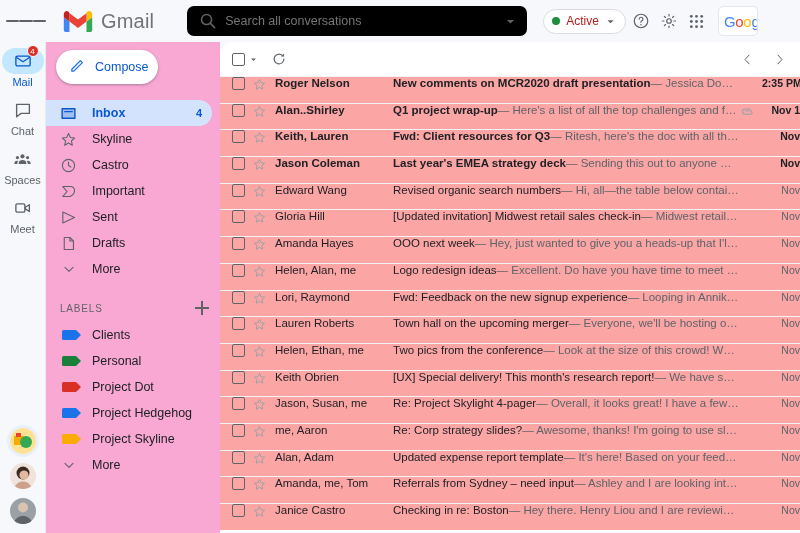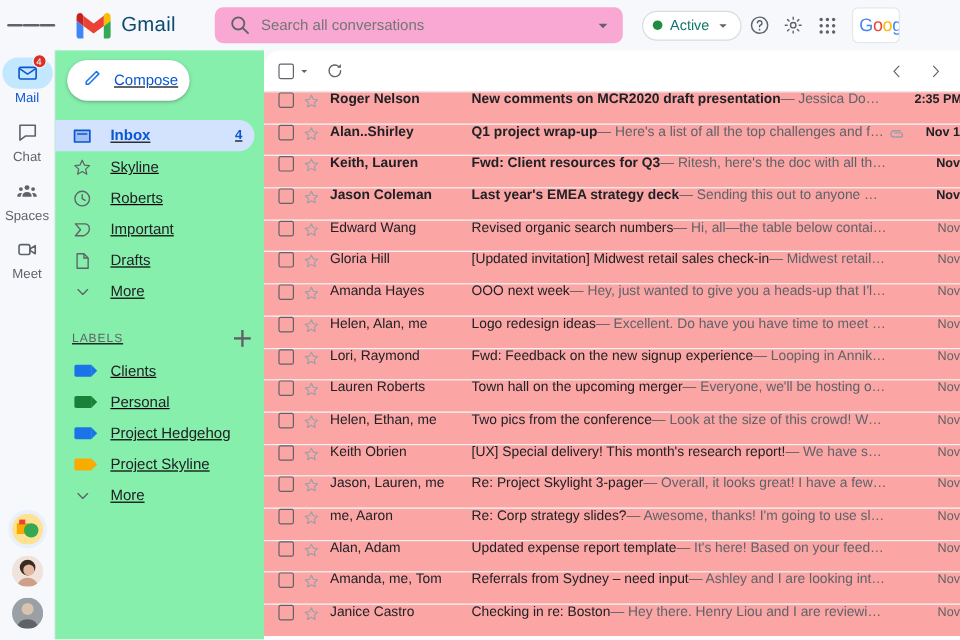--- a/index.html
+++ b/index.html
@@ -11,35 +11,35 @@
   }
   .app { position: relative; width: 800px; height: 533px; display: flex; flex-direction: column; }
 
   
   .topbar { height: 42px; display: flex; align-items: center; flex: 0 0 42px; background: #f6f8fc; }
   .hamburger { width: 40px; height: 40px; margin-left: 6px; display: flex; align-items: center;
                justify-content: center; border-radius: 50%; cursor: pointer; }
   .hamburger span { display: block; width: 17px; height: 1.6px; background: #5f6368; margin: 2.2px 0; border-radius: 1px; }
   .brand { display: flex; align-items: center; margin-left: 17px; gap: 8px; }
   .brand-logo { width: 30px; height: 23px; position: relative; }
-  .brand-name { font-size: 17px; color: #0c4a6e; letter-spacing: .2px; }
+  .brand-name { font-size: 20px; color: #737373; letter-spacing: .2px; }
 
   .searchwrap { margin-left: 33px; position: relative; width: 340px; height: 30px; }
-  .searchbar { width: 340px; height: 30px; background: #f9a8d4; border-radius: 7px;
+  .searchbar { width: 340px; height: 30px; background: #000000; border-radius: 7px;
                display: flex; align-items: center; padding: 0 8px; }
   .search-ico { width: 18px; height: 18px; margin: 0 8px 0 4px; flex: 0 0 18px; }
   .search-input { flex: 1; border: none; background: transparent; outline: none;
                   font-family: "Liberation Sans", sans-serif; font-size: 12.5px; color: #5f6368; }
   .search-caret { width: 18px; height: 18px; display: flex; align-items: center; justify-content: center; cursor: pointer; }
 
   .top-right { display: flex; align-items: center; gap: 2px; margin-left: 16px; }
   .chip-active { display: flex; align-items: center; gap: 6px; height: 25px; padding: 0 9px 0 8px;
                  border: 1px solid #dadce0; border-radius: 13px; background: #fff; cursor: pointer; }
   .dot-green { width: 8px; height: 8px; border-radius: 50%; background: #1e8e3e; }
-  .chip-active .lbl { font-size: 12px; color: #0f766e; }
+  .chip-active .lbl { font-size: 12px; color: #b91c1c; }
   .icon-btn { width: 26px; height: 26px; display: flex; align-items: center; justify-content: center;
               border-radius: 50%; cursor: pointer; }
   .google-chip { width: 40px; height: 30px; border: 1px solid #e4e7ec; border-left-width: 1px;
                  border-radius: 5px; background: #fff; display: flex; align-items: center;
                  justify-content: flex-start; overflow: hidden; margin-left: 6px; padding-left: 5px; }
   .gtext { font-size: 15px; letter-spacing: -.3px; white-space: nowrap; font-family: "Liberation Sans", sans-serif; }
   .gtext .b1 { color: #4285f4; } .gtext .r { color: #ea4335; }
   .gtext .y { color: #fbbc05; } .gtext .b2 { color: #4285f4; }
 
   
@@ -55,21 +55,21 @@
   .rail-lbl.sel { color: #0b57d0; }
   .badge { position: absolute; top: -3px; right: 5px; min-width: 12px; height: 12px; background: #d93025;
            color: #fff; border-radius: 6px; font-size: 8px; display: flex; align-items: center;
            justify-content: center; padding: 0 2px; border: 1.5px solid #f6f8fc; }
   .rail-spacer { flex: 1; }
   .avatar { width: 26px; height: 26px; border-radius: 50%; margin-bottom: 9px; overflow: hidden;
             position: relative; cursor: pointer; }
   .av-ring { box-shadow: 0 0 0 3px #e8f0fe; }
 
   
-  .sidebar { width: 174px; flex: 0 0 174px; padding-top: 3px; overflow: hidden; background: #86efac; text-decoration: underline; }
+  .sidebar { width: 174px; flex: 0 0 174px; padding-top: 3px; overflow: hidden; background: #f9a8d4; }
   .compose { display: flex; align-items: center; gap: 9px; height: 34px; margin: 5px 0 16px 10px;
              width: 102px; background: #fff; border-radius: 17px; padding-left: 13px; cursor: pointer;
              box-shadow: 0 1px 2px 0 rgba(60,64,67,.28), 0 1px 3px 1px rgba(60,64,67,.10); }
   .compose .lbl { font-size: 12.5px; color: #0b57d0; }
 
   .nav-item { display: flex; align-items: center; height: 26px; padding-left: 14px; margin-right: 8px;
               border-radius: 0 13px 13px 0; cursor: pointer; }
   .nav-item.sel { background: #d3e3fd; }
   .nav-ico { width: 17px; height: 17px; flex: 0 0 17px; display: flex; align-items: center; justify-content: center; }
   .nav-lbl { font-size: 12.5px; color: #202124; margin-left: 15px; flex: 1; }
@@ -316,32 +316,40 @@
 
       <div class="nav-item">
         <span class="nav-ico">
           <svg viewBox="0 0 24 24" width="17" height="17">
               <g fill="none" stroke="#5f6368" stroke-width="1.6">
             <circle cx="12" cy="12" r="8.6"></circle>
                 <path d="M12 7.2V12l3.4 2" stroke-linecap="round"></path>
               </g>
             </svg>
         </span>
-        <span class="nav-lbl">Roberts</span>
+        <span class="nav-lbl">Castro</span>
       </div>
 
       <div class="nav-item">
         <span class="nav-ico">
           <svg viewBox="0 0 24 24" width="17" height="17">
               <path d="M4 5h10.5c4 0 6 2.6 6 5.8 0 3.6-2.5 6.2-6.4 8.2L4 19l6-7z" fill="none" stroke="#5f6368" stroke-width="1.6" stroke-linejoin="round"></path>
             </svg>
         </span>
         <span class="nav-lbl">Important</span>
       </div>
 
+      <div class="nav-item">
+        <span class="nav-ico">
+          <svg viewBox="0 0 24 24" width="17" height="17">
+              <path d="M4 4.2 20.5 12 4 19.8z" fill="none" stroke="#5f6368" stroke-width="1.6" stroke-linejoin="round"></path>
+            </svg>
+        </span>
+        <span class="nav-lbl">Sent</span>
+      </div>
 
       <div class="nav-item">
         <span class="nav-ico">
           <svg viewBox="0 0 24 24" width="17" height="17">
               <path d="M6 3.5h8l5 5v12H6z" fill="none" stroke="#5f6368" stroke-width="1.6" stroke-linejoin="round"></path>
               <path d="M14 3.5v5h5" fill="none" stroke="#5f6368" stroke-width="1.6"></path>
             </svg>
         </span>
         <span class="nav-lbl">Drafts</span>
       </div>
@@ -364,20 +372,26 @@
         <span class="nav-ico">
             <span class="label-tag" style="background:#1a73e8;color:#1a73e8"></span>
           </span>
         <span class="nav-lbl">Clients</span>
       </div>
       <div class="nav-item">
         <span class="nav-ico">
             <span class="label-tag" style="background:#188038;color:#188038"></span>
           </span>
         <span class="nav-lbl">Personal</span>
+      </div>
+      <div class="nav-item">
+        <span class="nav-ico">
+            <span class="label-tag" style="background:#d93025;color:#d93025"></span>
+          </span>
+        <span class="nav-lbl">Project Dot</span>
       </div>
       <div class="nav-item">
         <span class="nav-ico">
             <span class="label-tag" style="background:#1a73e8;color:#1a73e8"></span>
           </span>
         <span class="nav-lbl">Project Hedgehog</span>
       </div>
       <div class="nav-item">
         <span class="nav-ico">
             <span class="label-tag" style="background:#f9ab00;color:#f9ab00"></span>
@@ -548,22 +562,22 @@
             <span class="sender">Keith Obrien</span>
             <span class="subjectcell"><span class="sj">[UX] Special delivery! This month's research report!</span><span>—</span> <span>We have some exciting stuff to sh...</span></span>
             <span class="attach"></span>
             <span class="date">Nov</span>
           </div>
           <div class="row">
             <span class="cbx"></span>
             <span class="star"><svg viewBox="0 0 24 24" width="15" height="15">
                 <path d="m12 3.9 2.5 5.3 5.7.7-4.3 3.9 1.2 5.7L12 16.5 6.9 19.5l1.2-5.7-4.3-3.9 5.7-.7z" fill="none" stroke="#9aa0a6" stroke-width="1.5" stroke-linejoin="round"></path>
               </svg></span>
-            <span class="sender">Jason, Lauren, me</span>
-            <span class="subjectcell"><span class="sj">Re: Project Skylight 3-pager</span><span>—</span> <span>Overall, it looks great! I have a few suggestions for what t...</span></span>
+            <span class="sender">Jason, Susan, me</span>
+            <span class="subjectcell"><span class="sj">Re: Project Skylight 4-pager</span><span>—</span> <span>Overall, it looks great! I have a few suggestions for what t...</span></span>
             <span class="attach"></span>
             <span class="date">Nov</span>
           </div>
           <div class="row">
             <span class="cbx"></span>
             <span class="star"><svg viewBox="0 0 24 24" width="15" height="15">
                 <path d="m12 3.9 2.5 5.3 5.7.7-4.3 3.9 1.2 5.7L12 16.5 6.9 19.5l1.2-5.7-4.3-3.9 5.7-.7z" fill="none" stroke="#9aa0a6" stroke-width="1.5" stroke-linejoin="round"></path>
               </svg></span>
             <span class="sender">me, Aaron</span>
             <span class="subjectcell"><span class="sj">Re: Corp strategy slides?</span><span>—</span> <span>Awesome, thanks! I'm going to use slides 12-27 in my presen...</span></span>

